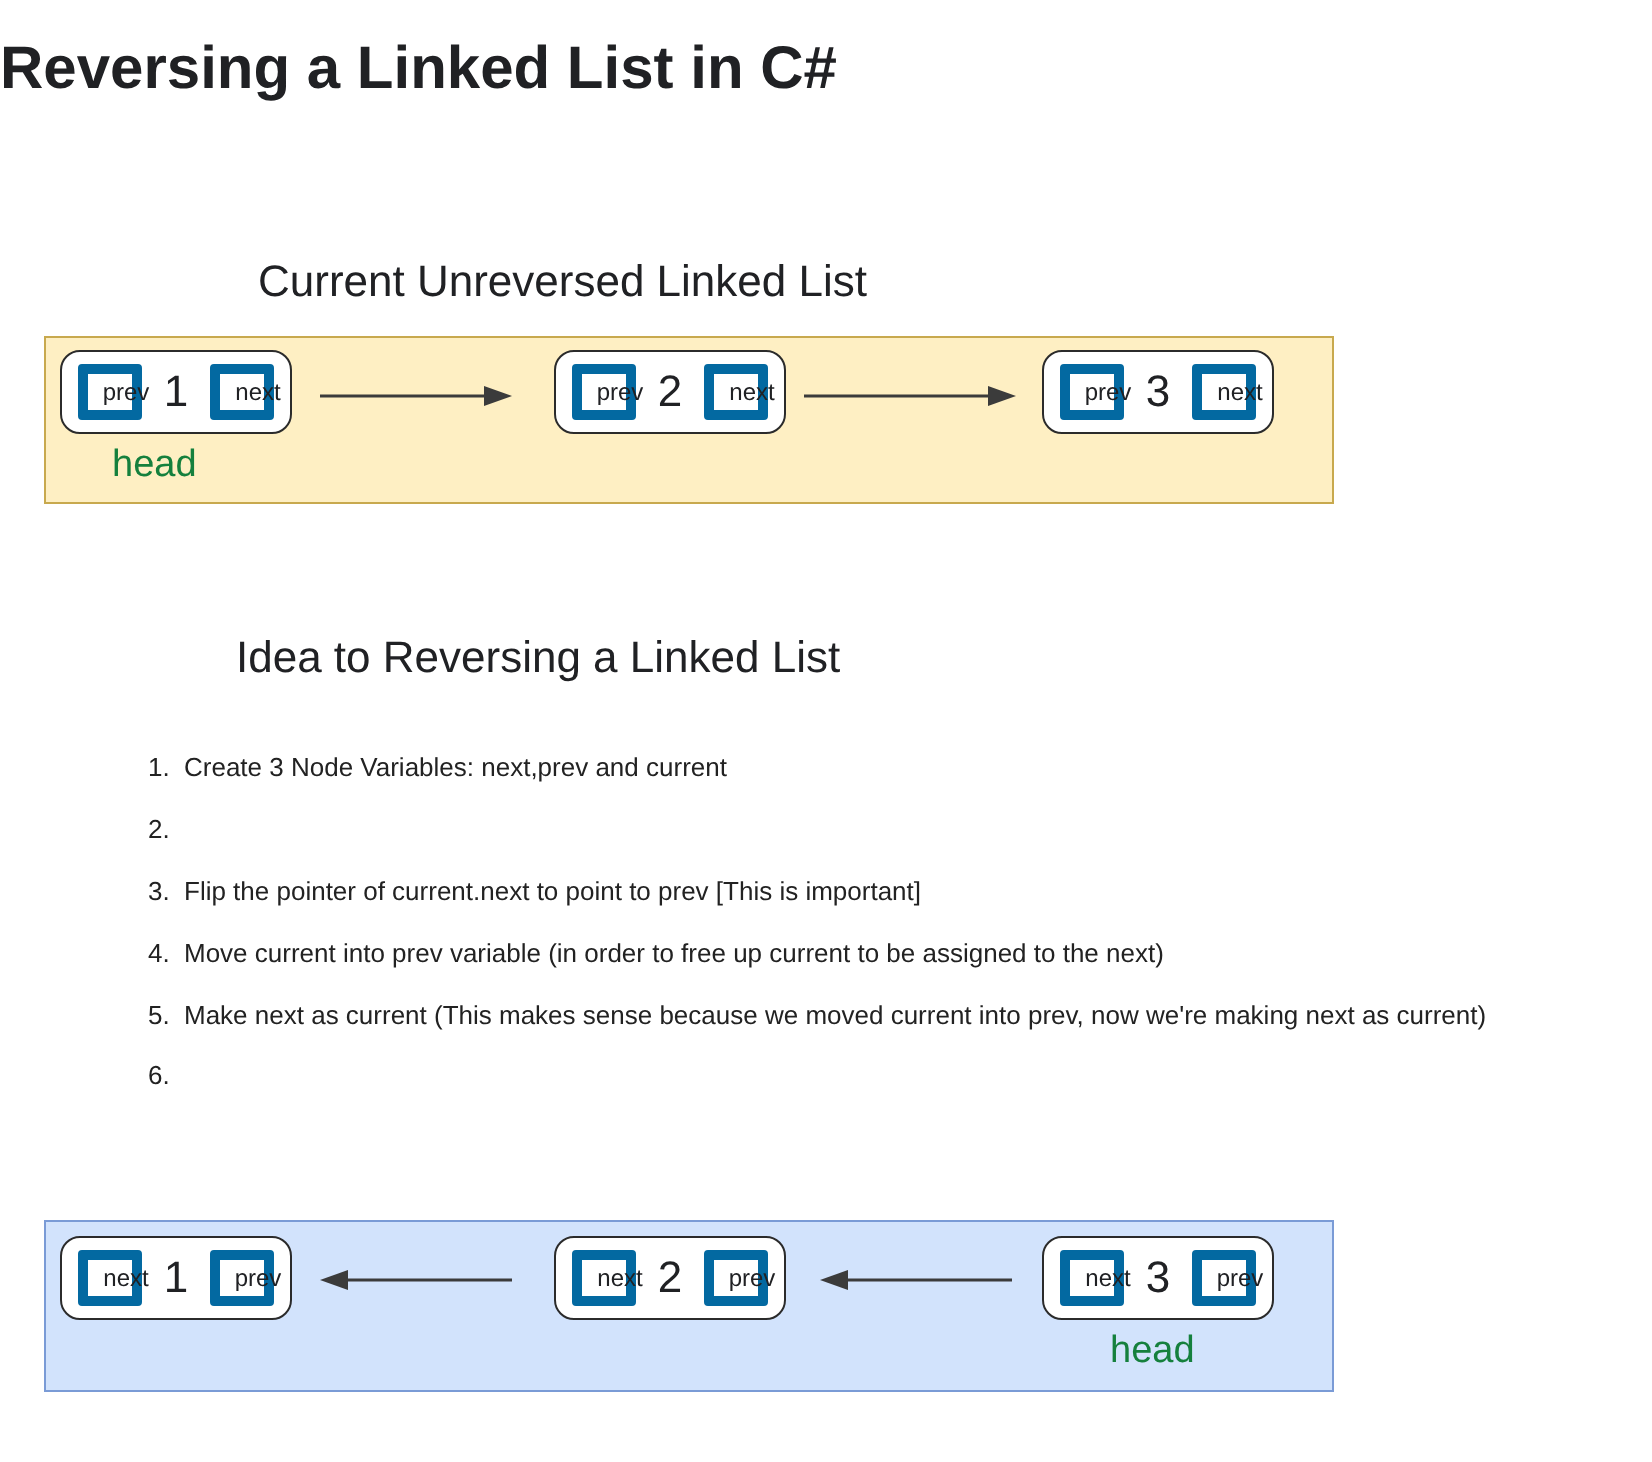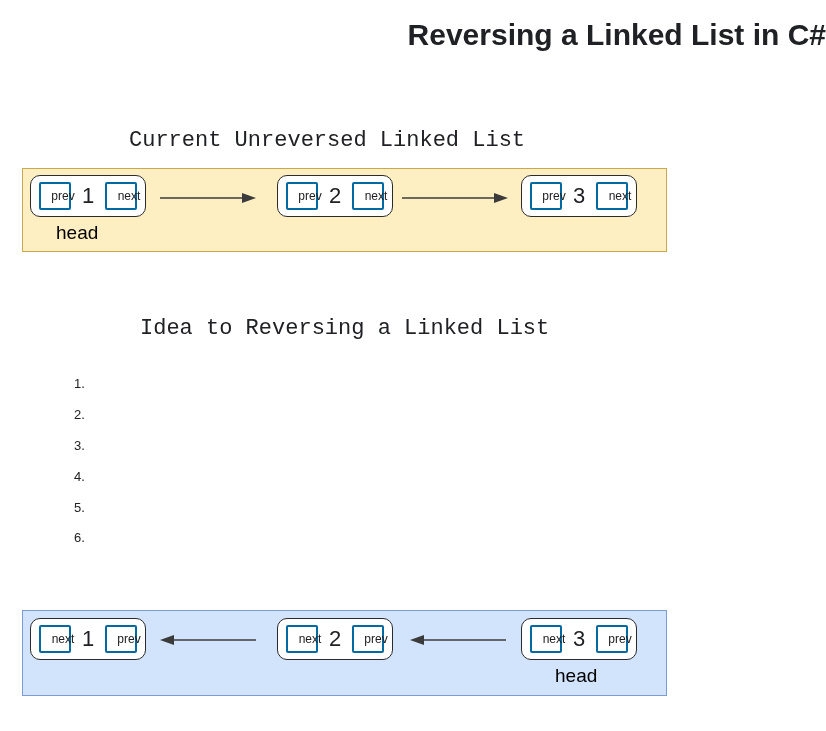--- a/index.html
+++ b/index.html
@@ -8,33 +8,32 @@
     width: 826px;
     height: 731px;
     font-family: Arial, Helvetica, sans-serif;
     color: #202124;
     background: #ffffff;
     position: relative;
   }
   .page-title {
     position: absolute;
     left: 0; right: 0; top: 18px;
-    text-align: right;
+    text-align: left;
     font-size: 30px;
     font-weight: 700;
   }
   .section-heading {
     position: absolute;
     font-size: 22px;
     font-weight: 400;
     color: #202124;
-    font-family: Liberation Mono, monospace;
   }
   .head1 { left: 129px; top: 128px; }
-  .head2 { left: 140px; top: 316px; }
+  .head2 { left: 118px; top: 316px; }
 
   
   .strip {
     position: absolute;
     left: 22px;
     width: 645px;
     border: 1px solid #b7b7b7;
   }
   .strip-top {
     top: 168px;
@@ -57,39 +56,39 @@
     justify-content: center;
     gap: 6px;
     background: #ffffff;
     border: 1px solid #2b2b2b;
     border-radius: 10px;
     padding: 6px 8px;
   }
   .slot {
     width: 32px;
     height: 28px;
-    border: 2px solid #0369a1;
+    border: 5px solid #0369a1;
     background: #ffffff;
     font-size: 12px;
     display: flex;
     align-items: center;
     justify-content: center;
     border-radius: 2px;
     padding-left: 16px;
   }
   .node-num {
     font-size: 22px;
     min-width: 18px;
     text-align: center;
     margin: 0 2px;
   }
   .head-label {
     position: absolute;
     font-size: 19px;
-    color: #000000;
+    color: #15803d;
   }
 
   
   .arrow-svg {
     position: absolute;
     overflow: visible;
   }
 
   
   .steps {
@@ -143,40 +142,44 @@
   <line x1="0" y1="8" x2="94" y2="8" stroke="#3b3b3b" stroke-width="1.6"></line>
   <polygon points="106,8 92,3 92,13" fill="#3b3b3b"></polygon>
 </svg>
 
 <div class="section-heading head2">Idea to Reversing a Linked List</div>
 
 <ul class="steps">
   <li>
       <div class="step-row">
         <span class="step-num">1.</span>
+        <span>Create 3 Node Variables: next,prev and current</span>
       </div>
     </li>
   <li>
       <div class="step-row">
         <span class="step-num">2.</span>
       </div>
     </li>
   <li>
       <div class="step-row">
         <span class="step-num">3.</span>
+        <span>Flip the pointer of current.next to point to prev [This is important]</span>
       </div>
     </li>
   <li>
       <div class="step-row">
         <span class="step-num">4.</span>
+        <span>Move current into prev variable (in order to free up current to be assigned to the next)</span>
       </div>
     </li>
   <li>
       <div class="step-row">
         <span class="step-num">5.</span>
+        <span>Make next as current (This makes sense because we moved current into prev, now we're making next as current)</span>
       </div>
     </li>
   <li>
       <div class="step-row">
         <span class="step-num">6.</span>
       </div>
     </li>
 </ul>
 
 <div class="strip strip-bottom"></div>

